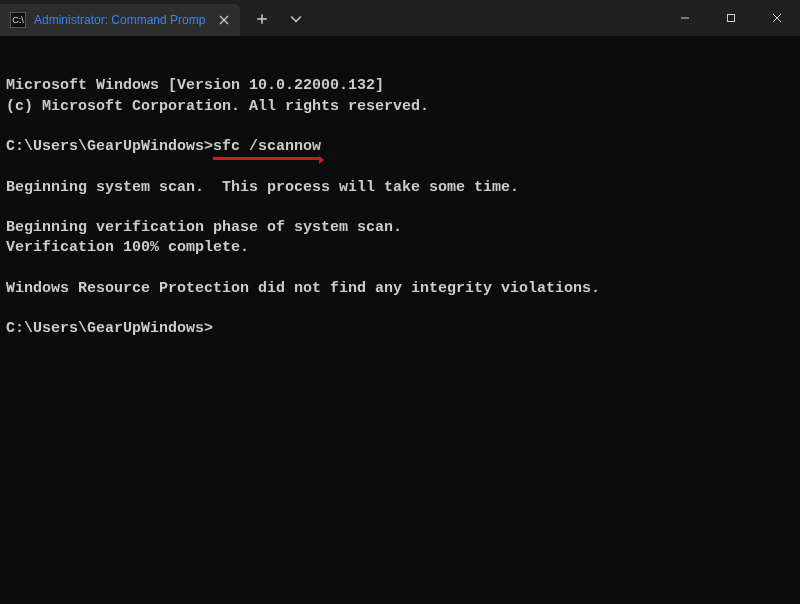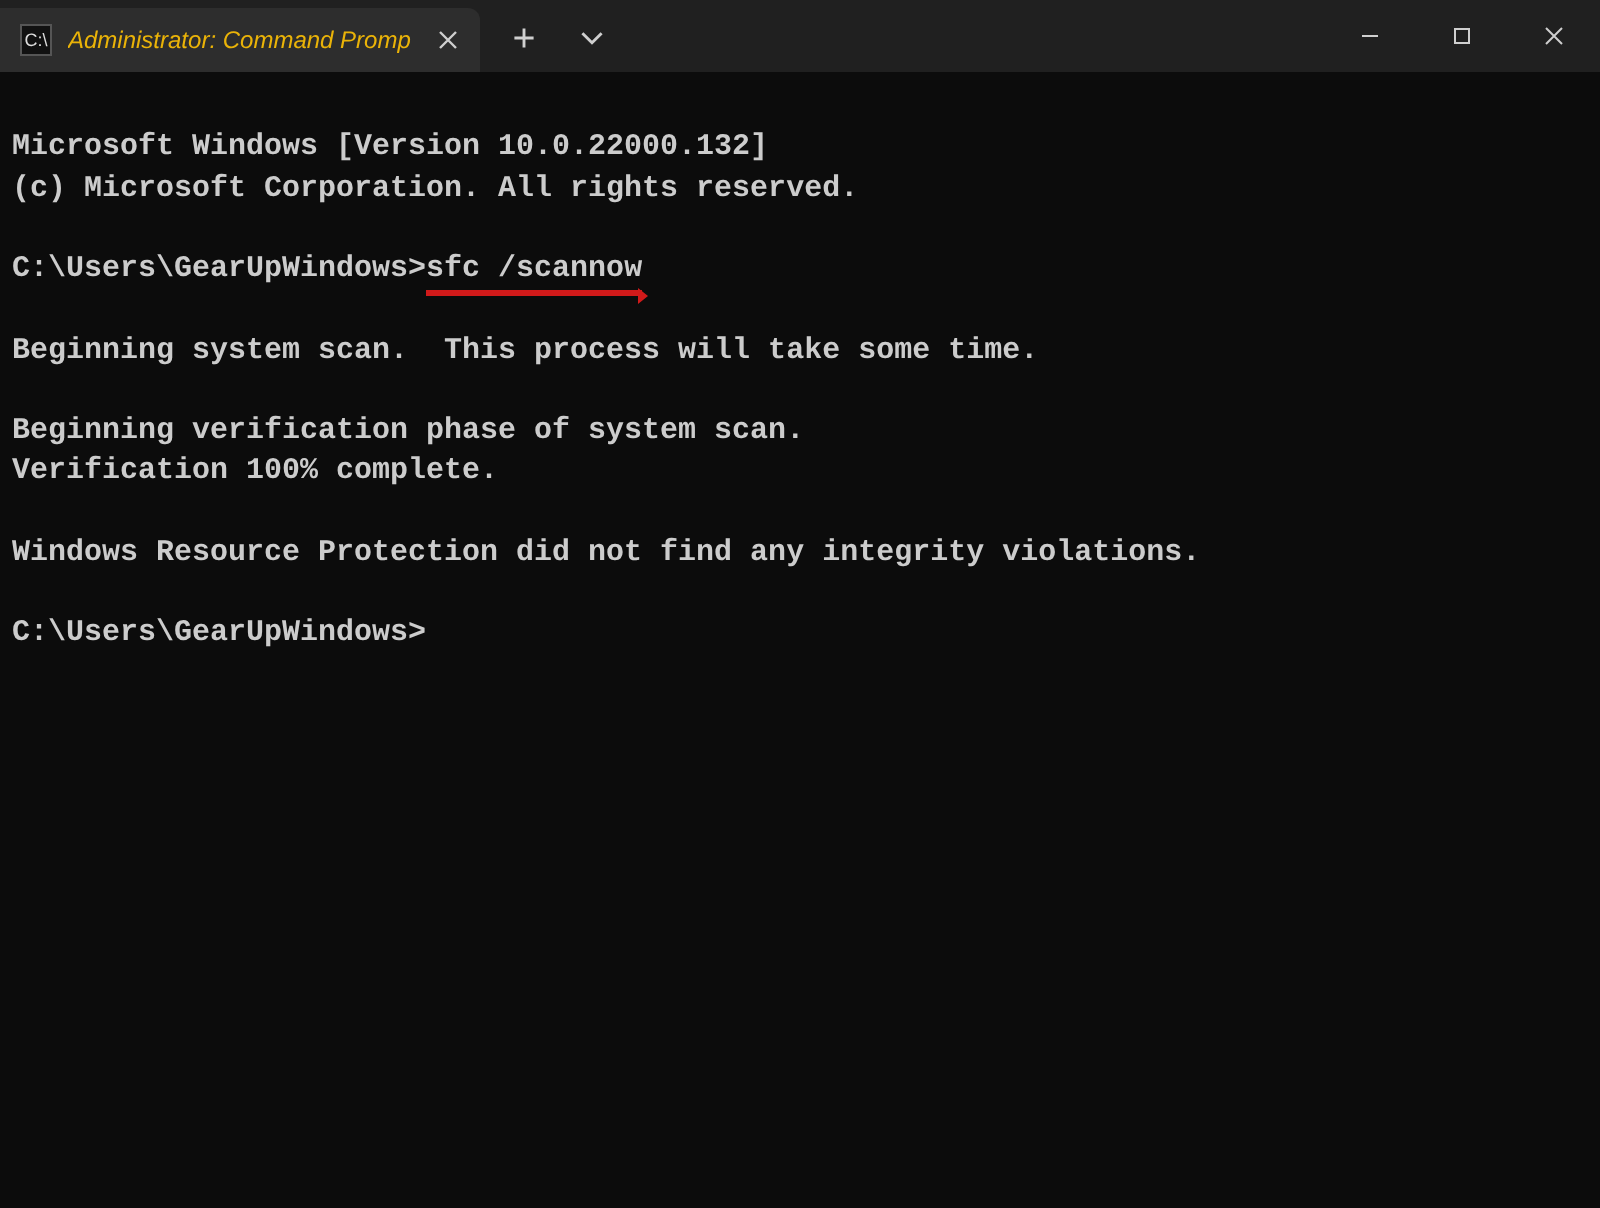--- a/index.html
+++ b/index.html
@@ -33,22 +33,21 @@
     width: 16px; height: 16px;
     margin-right: 8px;
     display: flex; align-items: center; justify-content: center;
     font-size: 9px;
     background: #111; color: #ddd;
     border: 1px solid #555;
   }
   .tab .label {
     flex: 1;
     white-space: nowrap; overflow: hidden; text-overflow: clip;
-    color: #eab308;
-    font-style: italic;
+    color: #3b82f6;
   }
   .tab .close {
     width: 16px; height: 16px;
     display: flex; align-items: center; justify-content: center;
     font-size: 12px; color: #cfcfcf;
     cursor: pointer;
   }
   .tabs-right {
     display: flex; align-items: center;
     padding-left: 6px; gap: 2px;
@@ -69,21 +68,21 @@
     cursor: pointer;
   }
   .wc svg { width: 10px; height: 10px; }
   .terminal {
     background: #0c0c0c;
     color: #cccccc;
     font-family: Consolas, "Courier New", monospace;
     font-size: 15px;
     font-weight: bold;
     line-height: 1.35;
-    padding: 8px 6px;
+    padding: 20px 6px;
     height: calc(604px - 36px);
     white-space: pre;
     overflow: hidden;
   }
   .terminal .line { white-space: pre; }
   .cmd-wrap { position: relative; display: inline-block; }
   .underline-mark {
     position: absolute;
     left: 0; right: 0; bottom: -3px;
     height: 3px;

